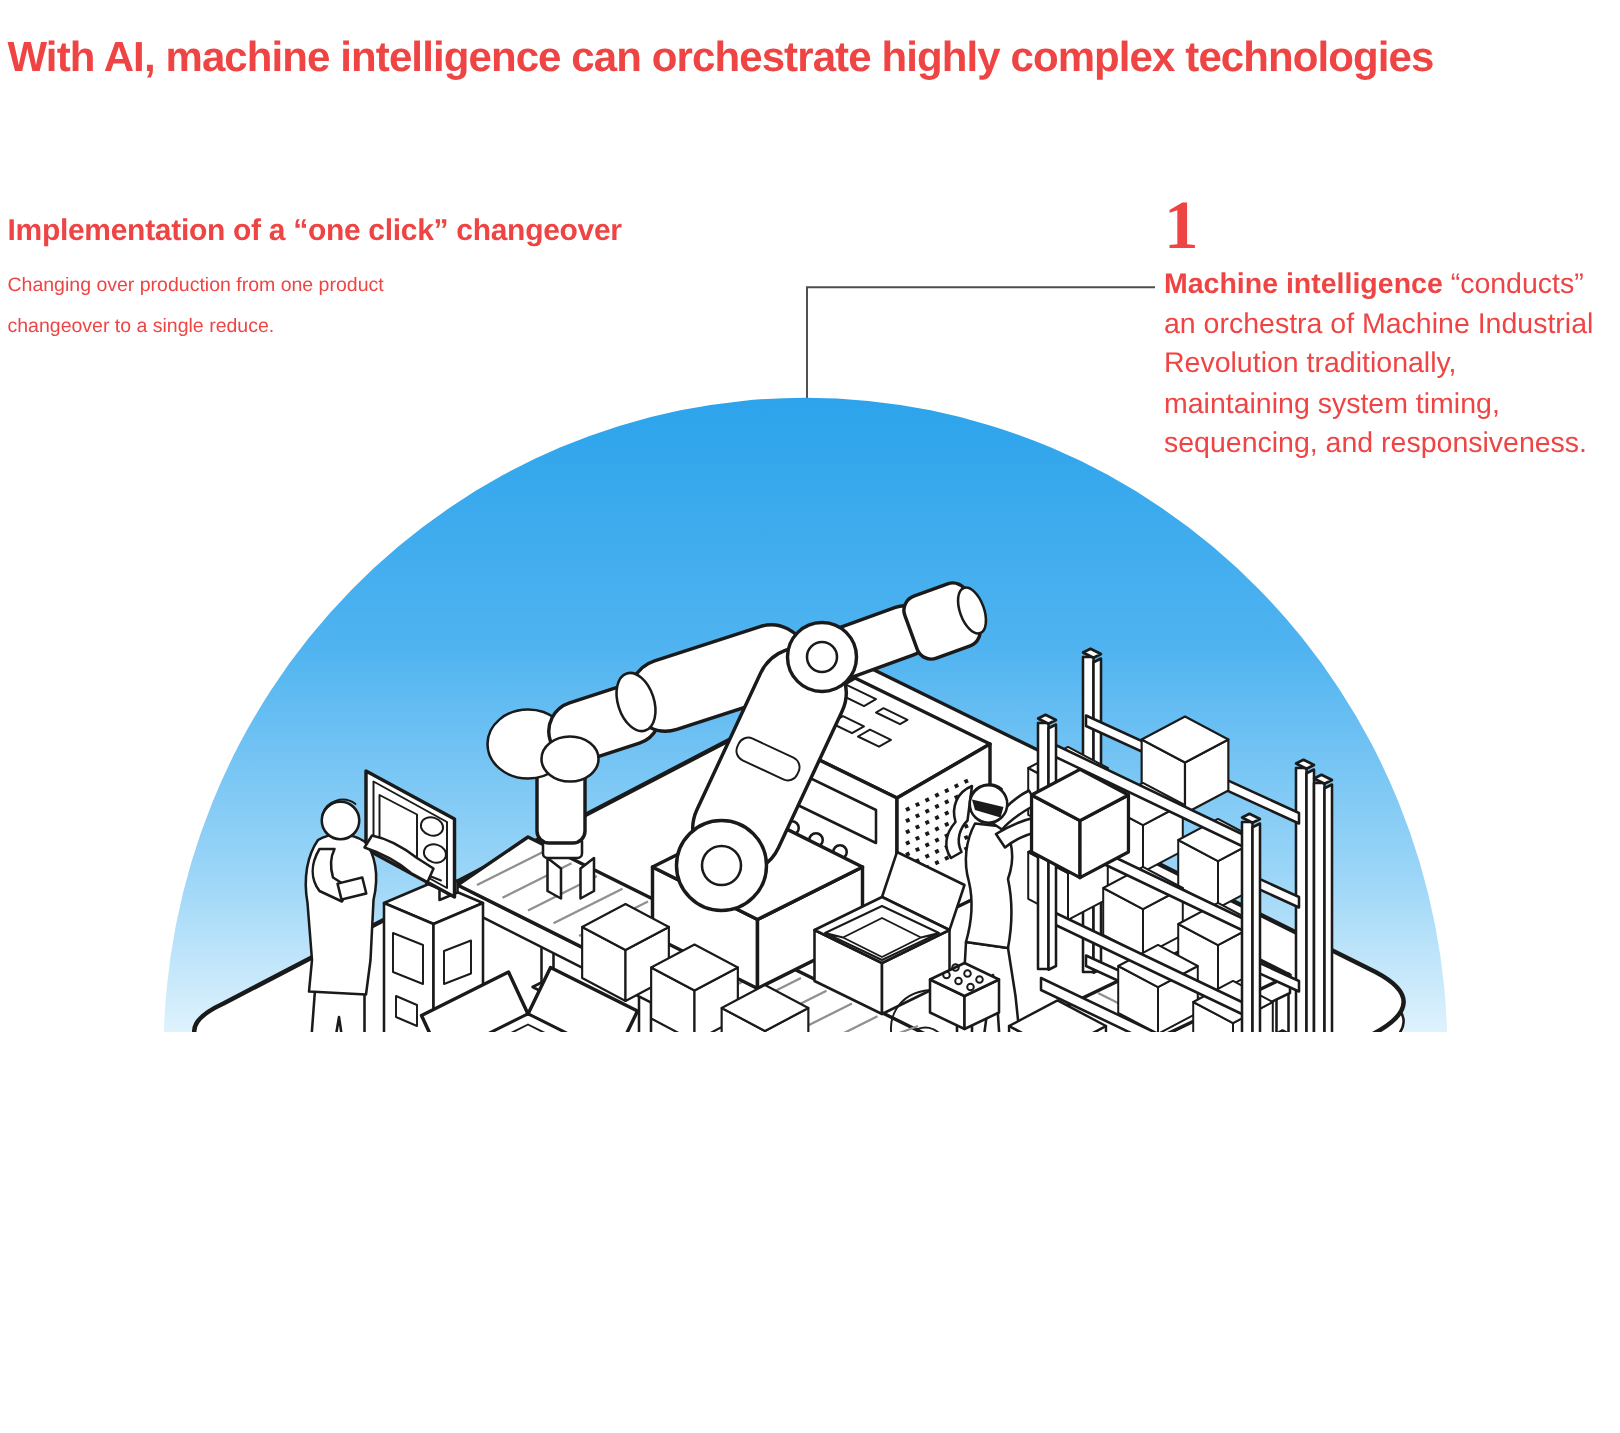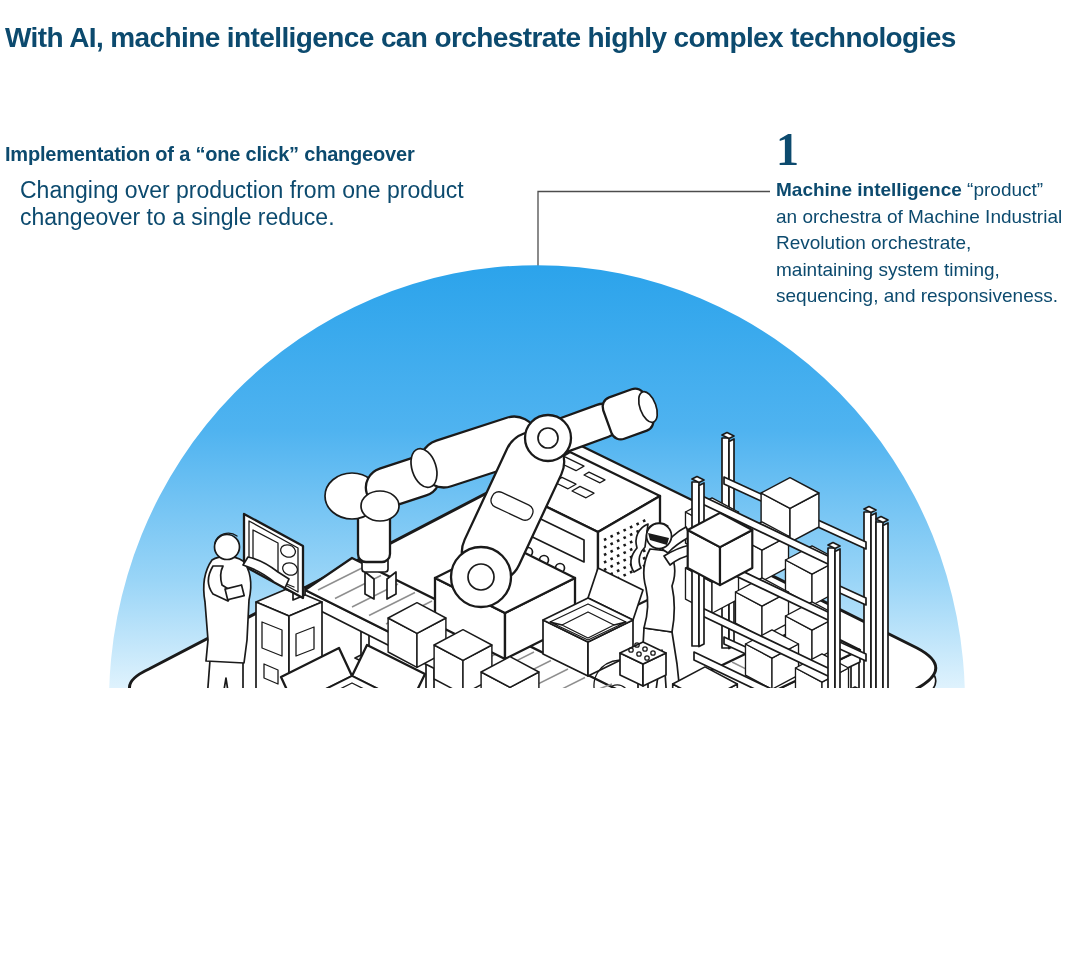--- a/index.html
+++ b/index.html
@@ -1,22 +1,22 @@
 <!DOCTYPE html>
 <html><head>
 <meta charset="utf-8">
 <style>
   html,body{margin:0;padding:0;background:#fff;}
   #page{position:relative;width:1080px;height:688px;background:#fff;overflow:hidden;
-        font-family:"Liberation Sans",sans-serif;color:#0c4a6e;}
+        font-family:"Liberation Sans",sans-serif;color:#ef4444;}
   .abs{position:absolute;}
   .nowrap{white-space:nowrap;}
   #title{top:19px;left:5px;font-size:28px;font-weight:bold;line-height:38px;letter-spacing:-0.6px;}
   #subtitle{top:143px;left:5px;font-size:20px;font-weight:bold;letter-spacing:-0.2px;}
-  #intro{top:177px;left:20px;font-size:23px;line-height:26.5px;width:440px;}
+  #intro{top:177px;left:5px;font-size:13px;line-height:26.5px;width:440px;}
   #ann-num{top:126px;left:776px;font-family:"Liberation Serif",serif;font-size:46px;font-weight:bold;line-height:48px;}
   #ann-text{top:177px;left:776px;font-size:19px;line-height:26.5px;width:302px;}
   #ann-text b{font-weight:bold;}
   #footer{top:927px;left:5px;font-size:20px;letter-spacing:0.1px;}
   #scene{position:absolute;top:0;left:0;}
   
   .w{fill:#fff;stroke:#1a1a1a;stroke-width:1.7;stroke-linejoin:round;stroke-linecap:round;}
   .w2{fill:#fff;stroke:#1a1a1a;stroke-width:2.3;stroke-linejoin:round;stroke-linecap:round;}
   .w3{fill:#fff;stroke:#1a1a1a;stroke-width:3;stroke-linejoin:round;stroke-linecap:round;}
   .ln{fill:none;stroke:#1a1a1a;stroke-width:1.3;stroke-linejoin:round;stroke-linecap:round;}
@@ -297,22 +297,22 @@
   <div id="subtitle" class="abs nowrap">Implementation of a “one click” changeover</div>
 
   <div id="intro" class="abs">
     <div class="nowrap">Changing over production from one product</div>
     <div class="nowrap">changeover to a single reduce.</div>
   </div>
 
   <div id="ann-num" class="abs">1</div>
 
   <div id="ann-text" class="abs">
-    <div class="nowrap"><b>Machine intelligence</b><span> “product”</span></div>
+    <div class="nowrap"><b>Machine intelligence</b><span> “conducts”</span></div>
     <div class="nowrap">an orchestra of Machine Industrial</div>
-    <div class="nowrap">Revolution orchestrate,</div>
+    <div class="nowrap">Revolution traditionally,</div>
     <div class="nowrap">maintaining system timing,</div>
     <div class="nowrap">sequencing, and responsiveness.</div>
   </div>
 
   <div id="footer" class="abs nowrap">McKinsey &amp; Company</div>
 
 </div>
 
 </body></html>

